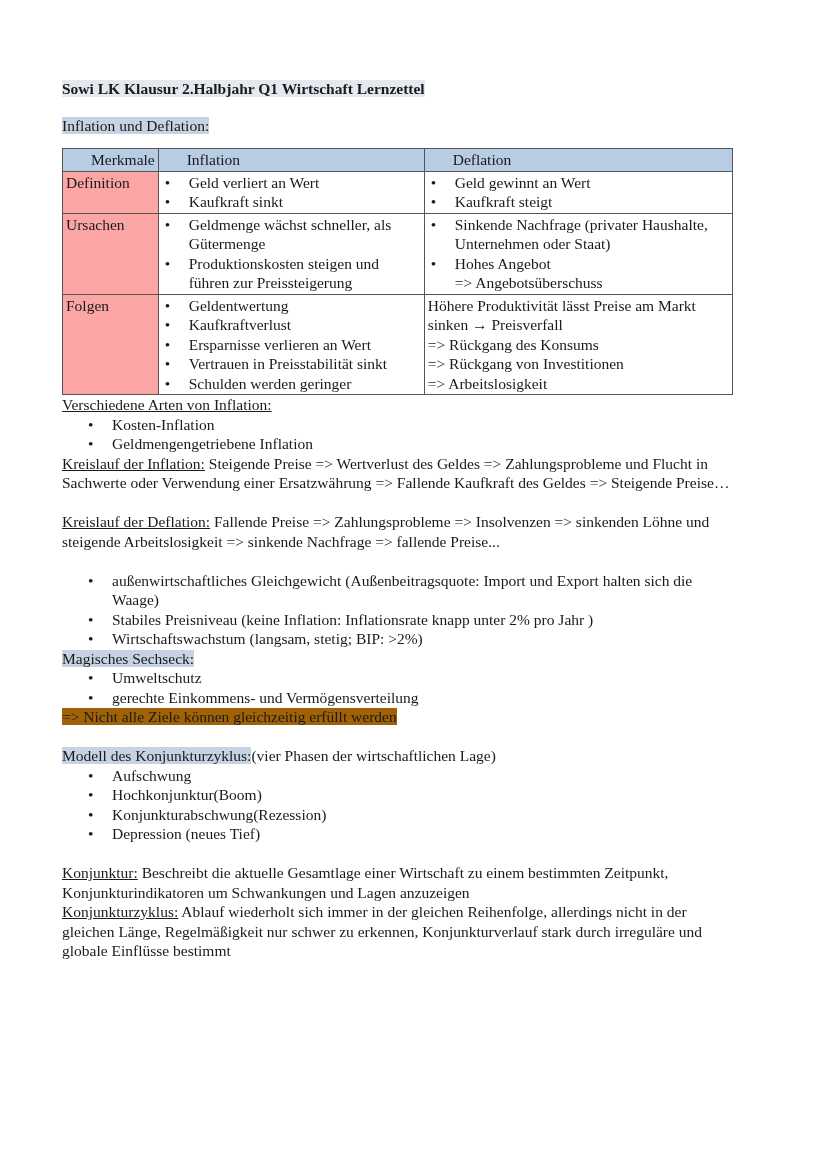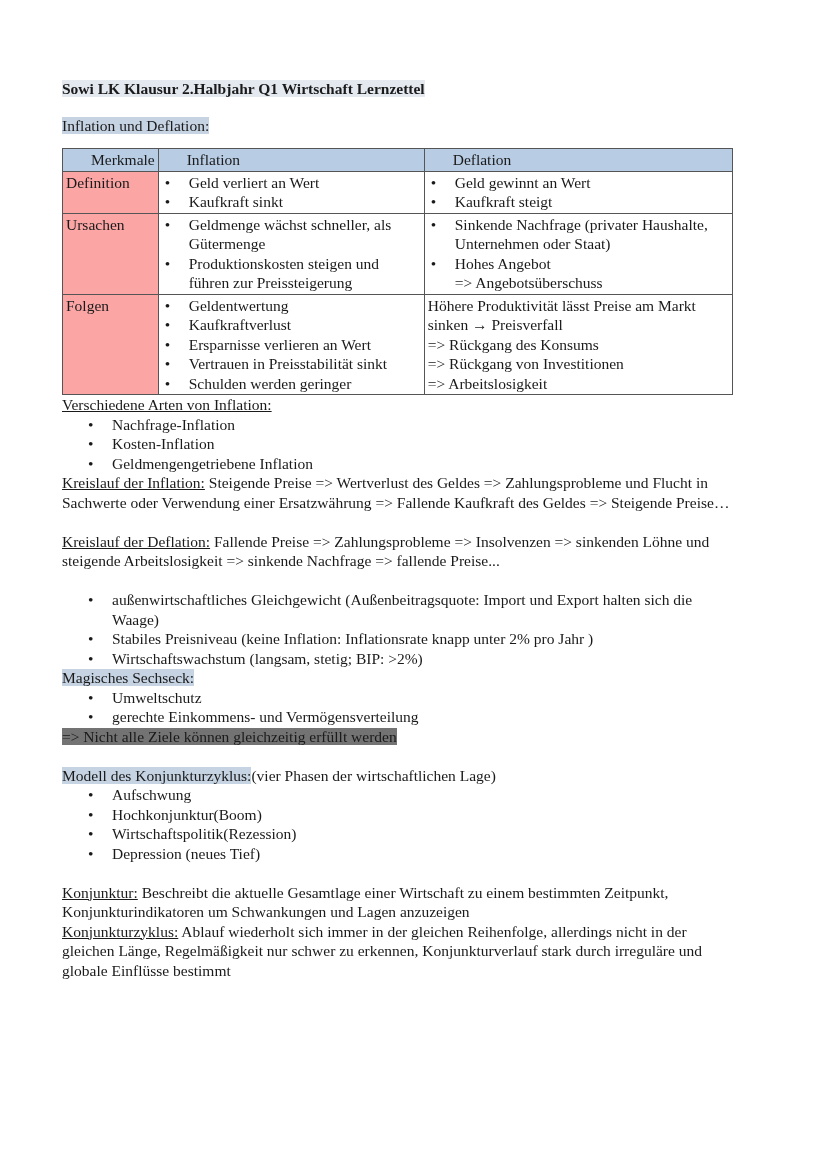--- a/index.html
+++ b/index.html
@@ -2,21 +2,21 @@
 <html><head>
 <meta charset="utf-8">
 <style>
   html, body { margin: 0; padding: 0; background: #ffffff; }
   body {
     width: 828px; height: 1171px; position: relative; overflow: hidden;
     font-family: "Liberation Serif", serif; font-size: 15.5px; color: #1a1a1a;
   }
   .page { position: absolute; left: 62px; top: 78px; width: 675px; }
   .hl { background: #c6d3e3; }
-  .hl2 { background: #737373; margin-top: 19px; }
+  .hl2 { background: #a16207; margin-top: 19px; }
   .title { font-weight: bold; margin: 0 0 16px 0; line-height: 22px; }
   .title span { background: #e4e9ef; }
   .sub { margin: 0 0 12px 0; line-height: 20px; }
   table { border-collapse: collapse; width: 671px; margin: 0; }
   td, th { border: 1px solid #555; vertical-align: top; padding: 1px 3px 1px 3px; line-height: 19.5px; text-align: left; font-weight: normal; }
   th { background: #b8cce4; padding-left: 28px; }
   td.key { background: #fca5a5; width: 81px; margin-left: 40px; }
   td.col1 { width: 259px; }
   ul { margin: 0; padding: 0 0 0 50px; list-style: none; }
   ul.tbl { padding-left: 27px; }
@@ -86,21 +86,20 @@
         <p>=&gt; Rückgang des Konsums</p>
         <p>=&gt; Rückgang von Investitionen</p>
         <p>=&gt; Arbeitslosigkeit</p>
       </td>
     </tr>
   </tbody>
     </table>
 
   <p><span class="u">Verschiedene Arten von Inflation:</span></p>
   <ul>
-    <li>Nachfrage-Inflation</li>
     <li>Kosten-Inflation</li>
     <li>Geldmengengetriebene Inflation</li>
   </ul>
 
   <p><span class="u">Kreislauf der Inflation:</span><span> Steigende Preise =&gt; Wertverlust des Geldes =&gt; Zahlungsprobleme und Flucht in Sachwerte oder Verwendung einer Ersatzwährung =&gt; Fallende Kaufkraft des Geldes =&gt; Steigende Preise…</span></p>
   <div class="gap"></div>
   <p><span class="u">Kreislauf der Deflation:</span><span> Fallende Preise =&gt; Zahlungsprobleme =&gt; Insolvenzen =&gt; sinkenden Löhne und steigende Arbeitslosigkeit =&gt; sinkende Nachfrage =&gt; fallende Preise...</span></p>
   <div class="gap"></div>
 
   <ul>
@@ -113,20 +112,20 @@
     <li>Umweltschutz</li>
     <li>gerechte Einkommens- und Vermögensverteilung</li>
   </ul>
   <p><span class="hl2">=&gt; Nicht alle Ziele können gleichzeitig erfüllt werden</span></p>
   <div class="gap"></div>
 
   <p><span class="hl">Modell des Konjunkturzyklus:</span><span>(vier Phasen der wirtschaftlichen Lage)</span></p>
   <ul>
     <li>Aufschwung</li>
     <li>Hochkonjunktur(Boom)</li>
-    <li>Wirtschaftspolitik(Rezession)</li>
+    <li>Konjunkturabschwung(Rezession)</li>
     <li>Depression (neues Tief)</li>
   </ul>
   <div class="gap"></div>
 
   <p><span class="u">Konjunktur:</span><span> Beschreibt die aktuelle Gesamtlage einer Wirtschaft zu einem bestimmten Zeitpunkt, Konjunkturindikatoren um Schwankungen und Lagen anzuzeigen</span></p>
   <p><span class="u">Konjunkturzyklus:</span><span> Ablauf wiederholt sich immer in der gleichen Reihenfolge, allerdings nicht in der gleichen Länge, Regelmäßigkeit nur schwer zu erkennen, Konjunkturverlauf stark durch irreguläre und globale Einflüsse bestimmt</span></p>
 </div>
 
 </body></html>

